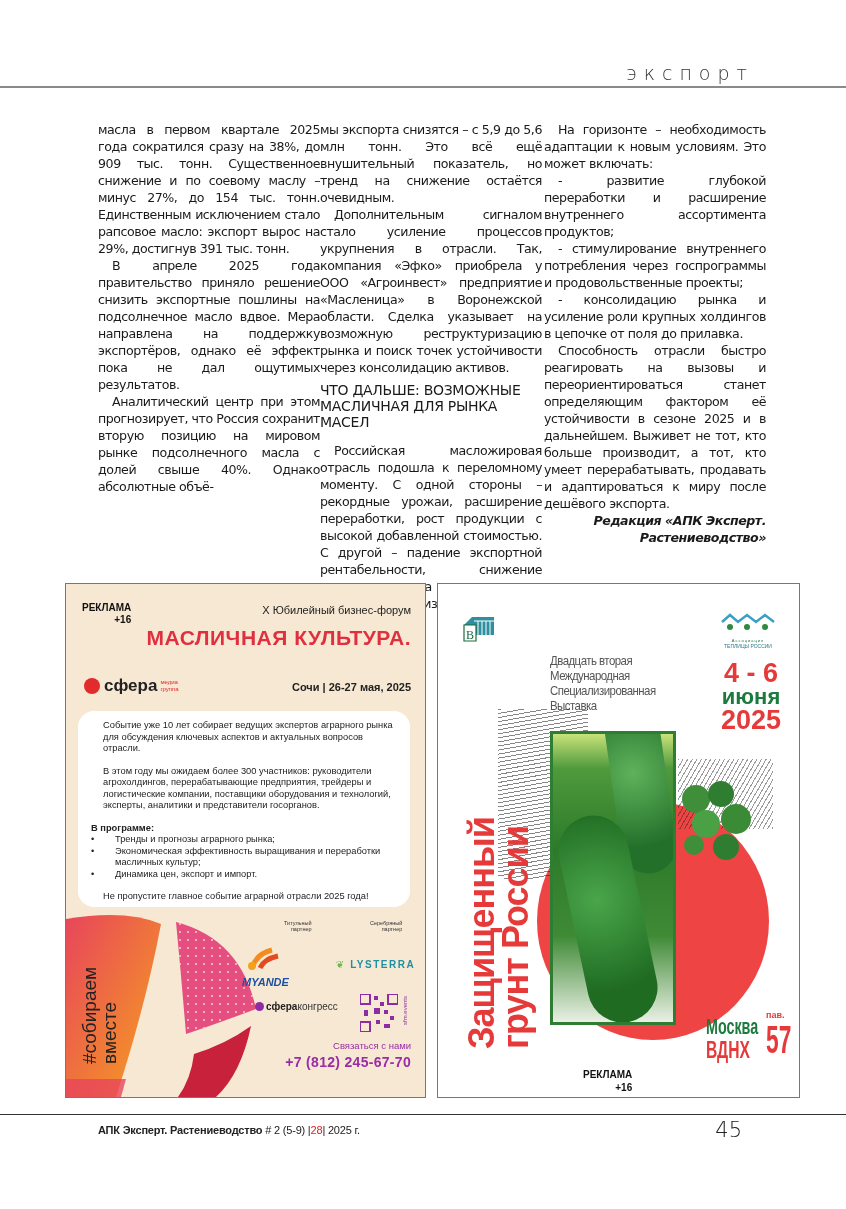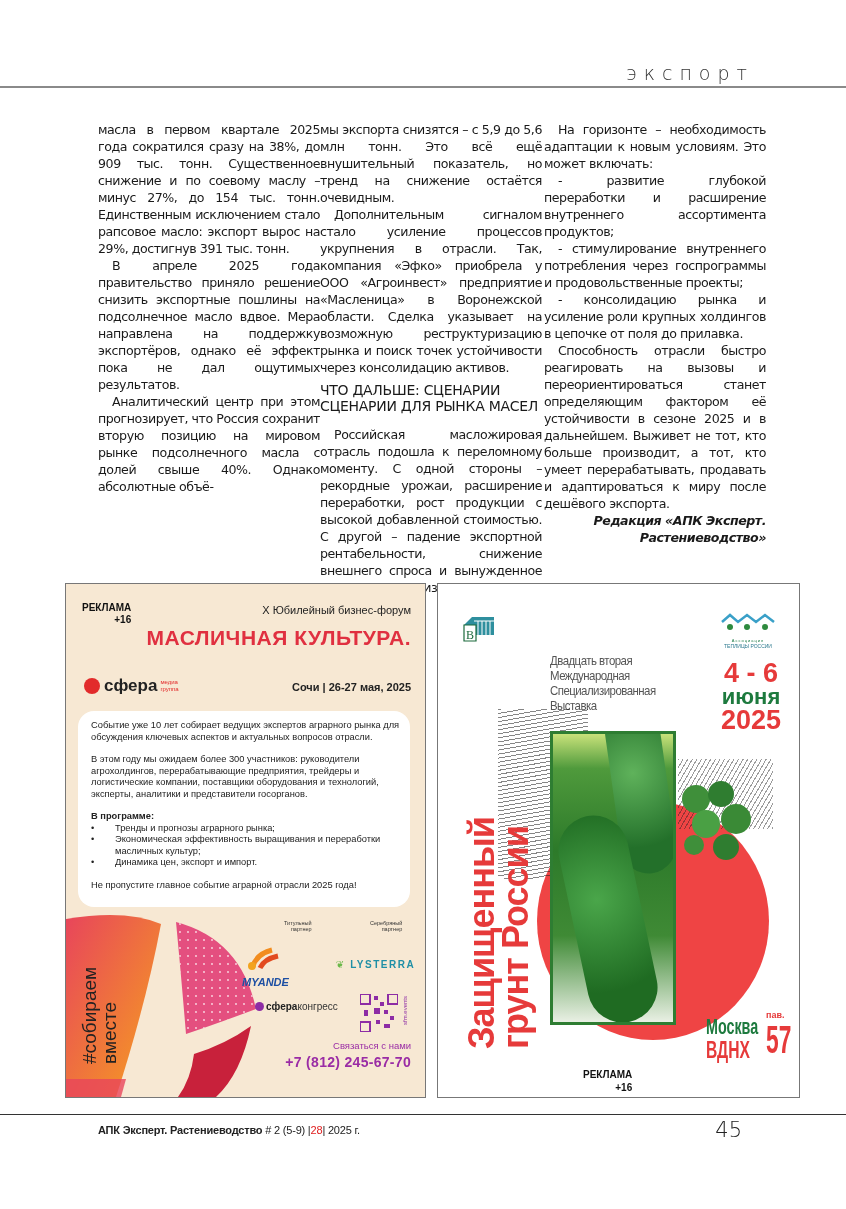--- a/index.html
+++ b/index.html
@@ -24,21 +24,21 @@
   .ad-left .ad-mark { position:absolute; left:16px; top:18px; font-size:10px; font-weight:bold; line-height:12px; text-align:right; color:#111; }
   .ad-left .forum-line { position:absolute; right:14px; top:20px; font-size:11px; color:#222; }
   .ad-left .ad-title { position:absolute; right:14px; top:42px; font-size:21px; line-height:24px; font-weight:bold; color:#e03040; text-align:right; letter-spacing:0.5px; }
   .ad-left .sfera { position:absolute; left:18px; top:92px; display:flex; align-items:center; }
   .ad-left .sfera .dot { width:16px; height:16px; border-radius:50%; background:#e22b2b; margin-right:4px; }
   .ad-left .sfera .name { font-size:17px; font-weight:bold; color:#222; }
   .ad-left .sfera .sub { font-size:6px; color:#e22b2b; margin-left:3px; line-height:7px; }
   .ad-left .place { position:absolute; right:14px; top:97px; font-size:11px; font-weight:bold; color:#222; }
   .ad-left .card { position:absolute; left:12px; top:127px; width:332px; height:196px; background:#fff; border-radius:16px; }
   .ad-left .card .txt { position:absolute; left:13px; top:9px; width:310px; font-size:9.3px; line-height:11.5px; color:#222; }
-  .ad-left .card .txt p { margin:0 0 11px 0; }
+  .ad-left .card .txt p { margin:0 0 11px 12px; }
   .ad-left .card ul { margin:0 0 11px 0; padding:0; list-style:none; }
   .ad-left .card li { position:relative; padding-left:24px; }
   .ad-left .card li:before { content:"•"; position:absolute; left:0; }
   .ad-left .art { position:absolute; left:0; top:330px; width:220px; height:183px; }
   .ad-left .hashtag { position:absolute; left:14px; top:480px; transform:rotate(-90deg); transform-origin:left top;
         font-size:19px; line-height:20px; color:#222; font-weight:300; }
   .ad-left .partner-lbl { position:absolute; font-size:5.5px; color:#333; text-align:right; line-height:6px; }
   .ad-left .myande { position:absolute; left:176px; top:360px; }
   .ad-left .myande .word { font-size:11px; font-weight:bold; font-style:italic; color:#1d4fa3; margin-top:2px; }
   .ad-left .lysterra { position:absolute; left:270px; top:375px; font-size:10px; font-weight:bold; letter-spacing:1.5px; color:#1f8fa6; }
@@ -93,21 +93,21 @@
 
 <div class="col col1">
   <p class="noindent">масла в первом квартале 2025 года сократился сразу на 38%, до 909 тыс. тонн. Существенное снижение и по соевому маслу – минус 27%, до 154 тыс. тонн. Единственным исключением стало рапсовое масло: экспорт вырос на 29%, достигнув 391 тыс. тонн.</p>
   <p>В апреле 2025 года правительство приняло решение снизить экспортные пошлины на подсолнечное масло вдвое. Мера направлена на поддержку экспортёров, однако её эффект пока не дал ощутимых результатов.</p>
   <p>Аналитический центр при этом прогнозирует, что Россия сохранит вторую позицию на мировом рынке подсолнечного масла с долей свыше 40%. Однако абсолютные объё-</p>
 </div>
 
 <div class="col col2">
   <p class="noindent">мы экспорта снизятся – с 5,9 до 5,6 млн тонн. Это всё ещё внушительный показатель, но тренд на снижение остаётся очевидным.</p>
   <p>Дополнительным сигналом стало усиление процессов укрупнения в отрасли. Так, компания «Эфко» приобрела у ООО «Агроинвест» предприятие «Масленица» в Воронежской области. Сделка указывает на возможную реструктуризацию рынка и поиск точек устойчивости через консолидацию активов.</p>
-  <h3>ЧТО ДАЛЬШЕ: СЦЕНАРИИ СЦЕНАРИИ ДЛЯ РЫНКА МАСЕЛ</h3>
+  <h3>ЧТО ДАЛЬШЕ: ВОЗМОЖНЫЕ МАСЛИЧНАЯ ДЛЯ РЫНКА МАСЕЛ</h3>
   <p>Российская масложировая отрасль подошла к переломному моменту. С одной стороны – рекордные урожаи, расширение переработки, рост продукции с высокой добавленной стоимостью. С другой – падение экспортной рентабельности, снижение внешнего спроса и вынужденное сокращение производств.</p>
 </div>
 
 <div class="col col3">
   <p>На горизонте – необходимость адаптации к новым условиям. Это может включать:</p>
   <p>- развитие глубокой переработки и расширение внутреннего ассортимента продуктов;</p>
   <p>- стимулирование внутреннего потребления через госпрограммы и продовольственные проекты;</p>
   <p>- консолидацию рынка и усиление роли крупных холдингов в цепочке от поля до прилавка.</p>
   <p>Способность отрасли быстро реагировать на вызовы и переориентироваться станет определяющим фактором её устойчивости в сезоне 2025 и в дальнейшем. Выживет не тот, кто больше производит, а тот, кто умеет перерабатывать, продавать и адаптироваться к миру после дешёвого экспорта.</p>
   <p class="signature">Редакция «АПК Эксперт.</p>

